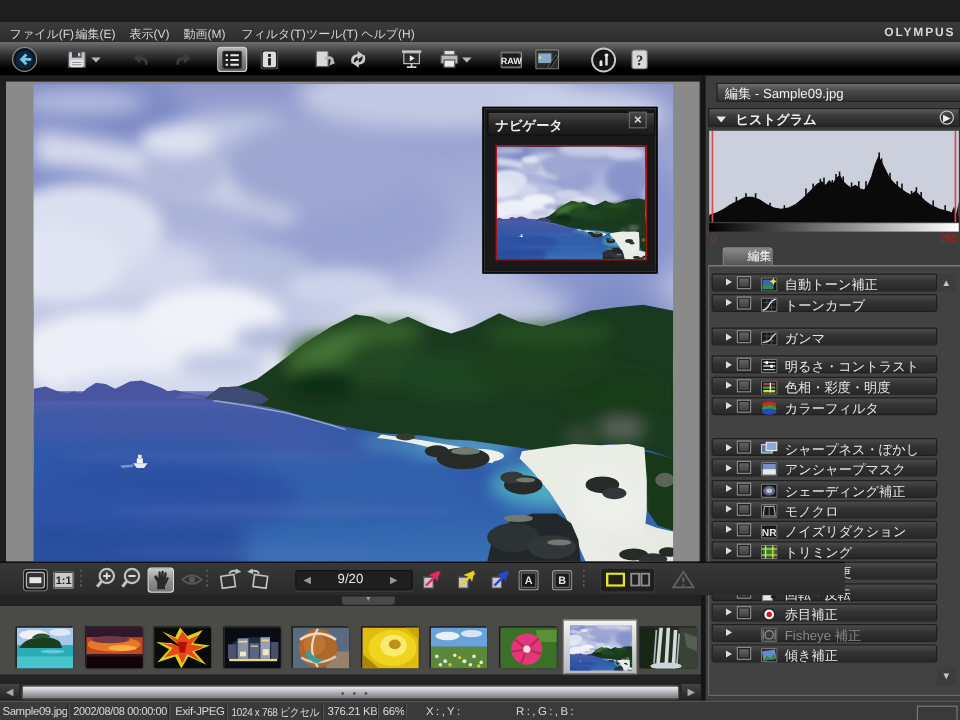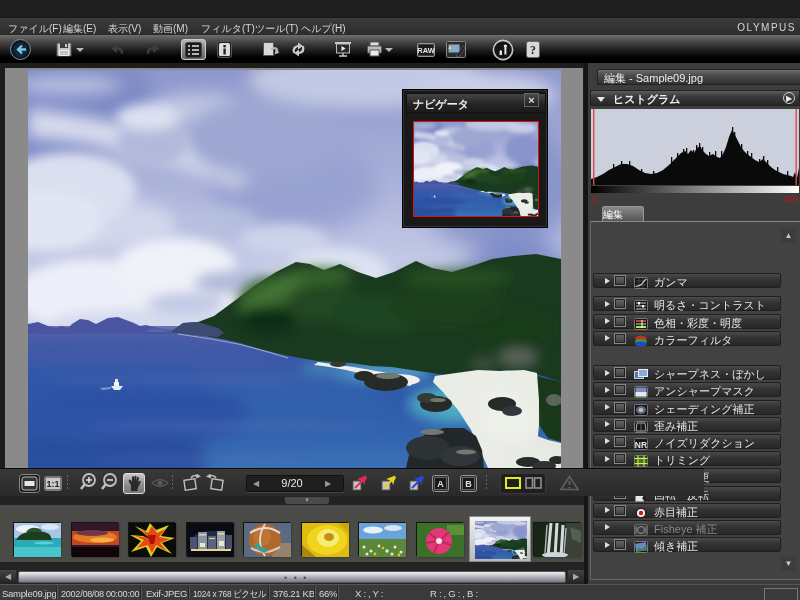--- a/index.html
+++ b/index.html
@@ -3,21 +3,21 @@
 *{margin:0;padding:0;box-sizing:border-box}
 html,body{width:800px;height:600px;overflow:hidden;background:#000;font-family:"Liberation Sans",sans-serif}
 .a{position:absolute}
 #app{position:relative;width:800px;height:600px;background:#1e1e1e}
 
 #title{left:0;top:0;width:800px;height:17px;background:linear-gradient(#8d8d8d,#5c5c5c 45%,#3f3f3f 75%,#353535);}
 #title .txt{left:20px;top:1px;font-size:12px;color:#dcdcdc;letter-spacing:0.2px}
 
 #menu{left:0;top:17px;width:800px;height:18px;background:linear-gradient(#3c3c3c,#2c2c2c);border-top:1px solid #1a1a1a}
 #menu span{position:absolute;top:4px;font-size:10px;color:#d6d6d6}
-#oly{right:4px;top:4px;font-size:12.5px;font-weight:normal;color:#f2f2f2;letter-spacing:1.5px}
+#oly{right:4px;top:4px;font-size:12.5px;font-weight:bold;color:#f2f2f2;letter-spacing:1.5px}
 
 #tbar{left:0;top:35px;width:800px;height:28px;background:linear-gradient(#6e6e6e,#3e3e3e 30%,#141414 62%,#000 80%,#000)}
 .tsep{position:absolute;top:42px;width:1px;height:15px;background:#5a5a5a}
 
 #work{left:0;top:63px;width:584px;height:405px;background:#1d1d1d}
 #graybg{left:5px;top:5px;width:578px;height:400px;background:#8a8a8a}
 #photo{left:28px;top:70px;width:533px;height:398px}
 
 #nav{left:402px;top:89px;width:146px;height:139px;background:#191919;border:1px solid #000;box-shadow:0 0 0 1px #333 inset}
 #navtitle{left:3px;top:3px;width:140px;height:20px;background:linear-gradient(#454545,#232323 60%,#1b1b1b);border:1px solid #111}
@@ -29,21 +29,21 @@
 #rphead{left:9px;top:6px;width:233px;height:16px;background:linear-gradient(#6e6e6e,#4a4a4a 40%,#323232);border:1px solid #222}
 #rphead span{position:absolute;left:6px;top:1px;font-size:11px;color:#f0f0f0}
 #rpx{right:3px;top:1px;width:13px;height:12px;border:1px solid #bbb;color:#ddd;font-size:10px;line-height:10px;text-align:center}
 #histbar{left:2px;top:27px;width:210px;height:16px;background:linear-gradient(#5c5c5c,#3a3a3a 40%,#262626);border:1px solid #222}
 #histbar .tri{position:absolute;left:6px;top:6px;width:0;height:0;border-left:4px solid transparent;border-right:4px solid transparent;border-top:5px solid #e8e8e8}
 #histbar span{position:absolute;left:22px;top:1px;font-size:11px;color:#f0f0f0;font-weight:bold}
 #histcirc{right:4px;top:1px;width:12px;height:12px;border:1.5px solid #ccc;border-radius:50%;color:#eee;font-size:8px;line-height:12px;text-align:center}
 #histplot{left:3px;top:46px;width:208px;height:76px;background:#ccd0dc}
 #histgrad{left:3px;top:123px;width:208px;height:7px;background:linear-gradient(90deg,#000,#fff)}
 #histnums{left:3px;top:131px;width:208px;height:9px;font-size:9px;color:#c01818}
-#edittab{left:14px;top:143px;width:42px;height:15px;background:linear-gradient(#8a8a8a,#555);border:1px solid #999;border-bottom:none;border-radius:3px 3px 0 0;color:#fff;font-size:10px;text-align:left;line-height:15px}
+#edittab{left:14px;top:143px;width:42px;height:15px;background:linear-gradient(#8a8a8a,#555);border:1px solid #999;border-bottom:none;border-radius:3px 3px 0 0;color:#fff;font-size:10px;text-align:right;line-height:15px}
 #rplist{left:2px;top:158px;width:212px;height:359px;background:#424242;border:1px solid #666;border-top:1px solid #888}
 .row{position:absolute;left:2px;width:188px;height:15px;background:linear-gradient(#4a4a4a,#333 45%,#282828);border:1px solid #1f1f1f;border-radius:2px}
 .row .ar{position:absolute;left:11px;top:3.5px;width:0;height:0;border-top:3.5px solid transparent;border-bottom:3.5px solid transparent;border-left:5px solid #ddd}
 .row .cb{position:absolute;left:20px;top:1px;width:12px;height:11px;background:linear-gradient(#6a6a6a,#3a3a3a);border:1px solid #888;box-shadow:0 0 0 1px #222 inset}
 .row .ic{position:absolute;left:40px;top:1px;width:14px;height:12px}
 .row .tx{position:absolute;left:60px;top:1px;font-size:11px;color:#e8e8e8;white-space:nowrap}
 .row.dis .tx{color:#888}
 .sarr{position:absolute;width:15px;height:15px;background:#3d3d3d;color:#c8c8c8;font-size:8px;text-align:center;line-height:15px}
 
 #btb{left:0;top:468px;width:704px;height:28px;background:linear-gradient(#383838,#2a2a2a);border-top:1px solid #0a0a0a}
@@ -369,20 +369,41 @@
           <rect x="2" width="1.4" height="76" fill="#e04848"></rect>
           <rect x="204.5" width="1.4" height="76" fill="#e04848"></rect>
         </svg></div>
 <div class="a" id="histgrad"></div>
 <div class="a" id="histnums">
         <span style="position:absolute;left:1px">0</span>
         <span style="position:absolute;right:1px">255</span>
       </div>
 <div class="a" id="edittab">編集</div>
 <div class="a" id="rplist">
+        <div class="row" style="top:5.5px">
+          <div class="ar"></div>
+          <div class="cb"></div>
+          <div class="ic"><svg width="14" height="12" viewBox="0 0 14 12">
+              <rect x="0.5" y="0.5" width="13" height="11" rx="1" fill="#16181c" stroke="#777"></rect>
+              <rect x="1.5" y="2" width="9" height="8" fill="#3a6aa8"></rect>
+              <rect x="1.5" y="7" width="9" height="3" fill="#3a8a4a"></rect>
+              <path d="M10.5,0.5 l1,2 2,1 -2,1 -1,2 -1,-2 -2,-1 2,-1 Z" fill="#f0e030"></path>
+            </svg></div>
+          <div class="tx">自動トーン補正</div>
+        </div>
+        <div class="row" style="top:22.7px">
+          <div class="ar"></div>
+          <div class="cb"></div>
+          <div class="ic"><svg width="14" height="12" viewBox="0 0 14 12">
+              <rect x="0.5" y="0.5" width="13" height="11" rx="1" fill="#16181c" stroke="#777"></rect>
+              <path d="M2,4 h10 M2,8 h10 M5,1 v10 M9,1 v10" stroke="#555" stroke-width="0.7"></path>
+              <path d="M1.5,10.5 Q5,10 7,6 Q9,2 12.5,1.5" stroke="#e8e8e8" fill="none" stroke-width="1.2"></path>
+            </svg></div>
+          <div class="tx">トーンカーブ</div>
+        </div>
         <div class="row" style="top:51px">
           <div class="ar"></div>
           <div class="cb"></div>
           <div class="ic"><svg width="14" height="12" viewBox="0 0 14 12">
               <rect x="0.5" y="0.5" width="13" height="11" rx="1" fill="#16181c" stroke="#777"></rect>
               <path d="M2,4 h10 M2,8 h10 M5,1 v10 M9,1 v10" stroke="#555" stroke-width="0.7"></path>
               <path d="M1.5,9.5 Q7,9 9,5.5 Q10.5,3 12.5,2" stroke="#d8d8a8" fill="none" stroke-width="1.2"></path>
             </svg></div>
           <div class="tx">ガンマ</div>
         </div>
@@ -449,21 +470,21 @@
           <div class="tx">アンシャープマスク</div>
         </div>
         <div class="row" style="top:194.7px">
           <div class="ar"></div>
           <div class="cb"></div>
           <div class="ic"><svg width="14" height="12" viewBox="0 0 14 12">
               <rect x="0.5" y="0.5" width="13" height="11" rx="1" fill="#16181c" stroke="#777"></rect>
               <path d="M3,2 L11,2 L12,10 L2,10 Z" fill="none" stroke="#aaa" stroke-width="1"></path>
               <path d="M7,2 v8" stroke="#888" stroke-width="0.7"></path>
             </svg></div>
-          <div class="tx">歪み補正</div>
+          <div class="tx">モノクロ</div>
         </div>
         <div class="row" style="top:211.9px">
           <div class="ar"></div>
           <div class="cb"></div>
           <div class="ic"><svg width="14" height="12" viewBox="0 0 14 12">
               <rect x="0.5" y="0.5" width="13" height="11" rx="1" fill="#16181c" stroke="#777"></rect>
               <text x="7" y="9.5" font-family="Liberation Sans" font-size="8.5" font-weight="bold" fill="#e8e8e8" text-anchor="middle">NR</text>
             </svg></div>
           <div class="tx">ノイズリダクション</div>
         </div>

